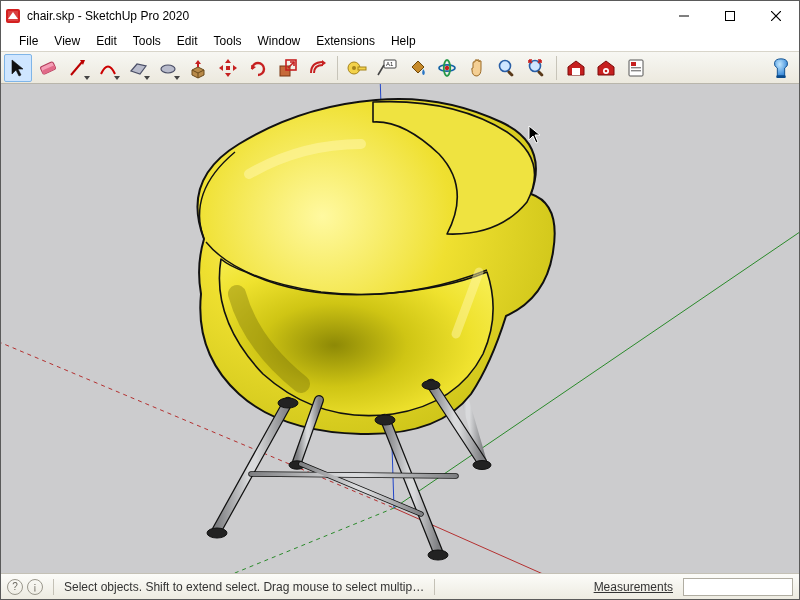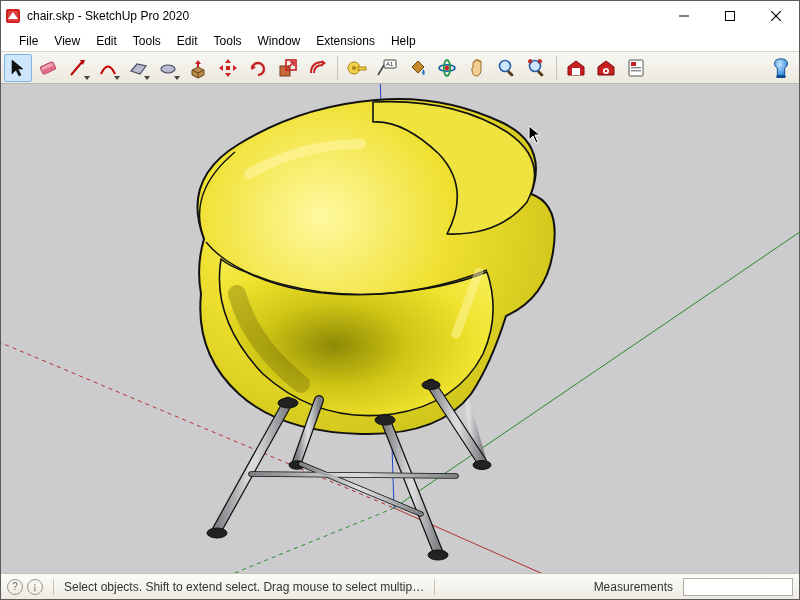--- a/index.html
+++ b/index.html
@@ -92,21 +92,21 @@
     font-size: 12px;
     color: #333;
   }
   .status-ico {
     width: 16px; height:16px; border:1px solid #9a978c;
     border-radius: 50%; display:flex;align-items:center;justify-content:center;
     font-size: 10px; color:#6a675e;
   }
   .status-sep { width:1px; height:16px; background:#c4c1b6; margin: 0 6px;}
   .status-hint { flex: 0 1 auto; white-space: nowrap; overflow: hidden; text-overflow: ellipsis; max-width: 430px;}
-  .status-meas-label { margin-left: auto; }
+  .status-meas-label { margin-left: auto; text-decoration: underline; }
   .status-input {
     width: 110px; height: 18px;
     background: #fff; border:1px solid #b0ada2;
     margin-left: 6px;
   }
   .cursor-arrow {
     position:absolute;
     pointer-events:none;
   }
 </style>

